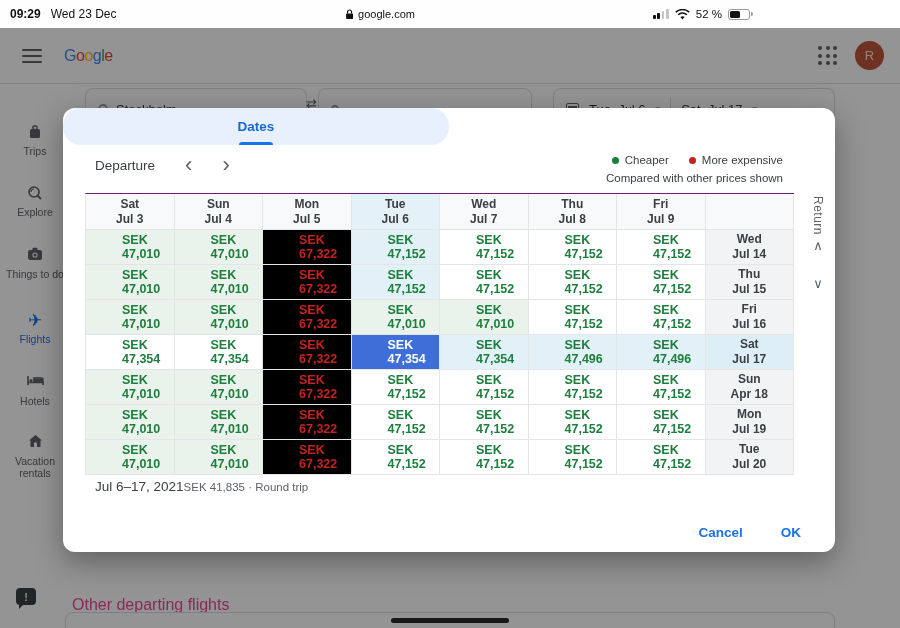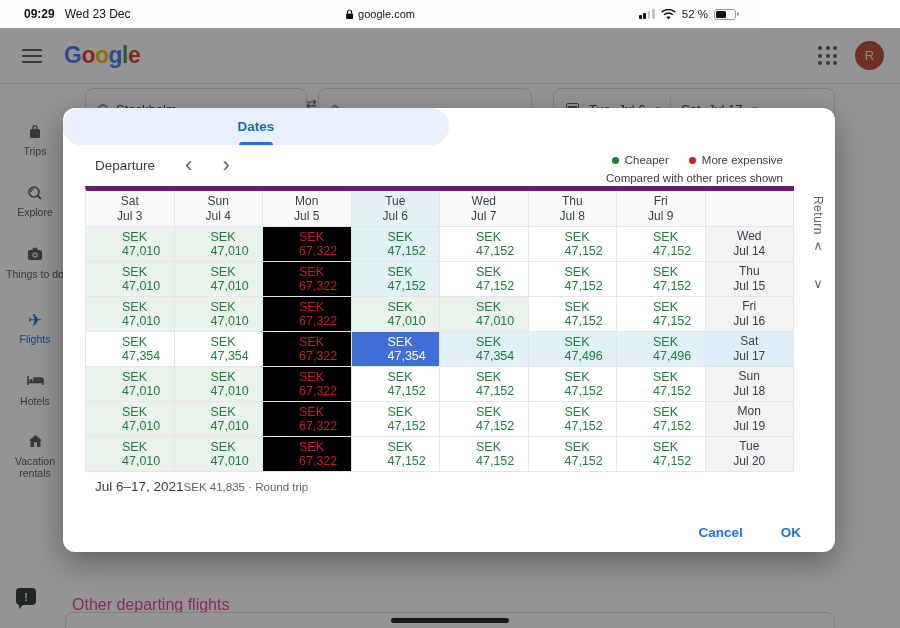--- a/index.html
+++ b/index.html
@@ -1,39 +1,39 @@
 <!DOCTYPE html>
 <html style="--accent: #1a73e8; --green: #1e7e3e; --red: #c5221f; --cheap-bg: #e9f3ec; --hl-bg: #e2f0f7; --sel-bg: #3e6fd8; --legend-green: #188038; --legend-red: #c5221f;"><head>
 <meta charset="utf-8">
 <style>
   * { margin:0; padding:0; box-sizing:border-box; }
   html,body { width:900px; height:628px; overflow:hidden; }
   body { font-family:"Liberation Sans", sans-serif; background:#fff; position:relative; }
 
   
   .statusbar { position:absolute; left:0; top:0; width:760px; height:28px; background:#fefefe;
-    display:flex; align-items:center; justify-content:space-between; padding:0 24px; z-index:30; }
+    display:flex; align-items:center; justify-content:space-between; padding:0 10px; z-index:30; }
   .sb-left { display:flex; gap:10px; font-size:12px; color:#111; }
   .sb-time { font-weight:700; }
   .sb-center { position:absolute; left:50%; transform:translateX(-50%); display:flex; align-items:center; gap:4px; font-size:11px; color:#111; }
   .sb-right { display:flex; align-items:center; gap:6px; font-size:11.5px; color:#111; }
   .sig { display:flex; align-items:flex-end; gap:1.5px; height:10px; }
   .sig span { width:2.8px; border-radius:1px; background:#111; display:block; }
   .sig .s1{height:4px}.sig .s2{height:6px}.sig .s3{height:8px;background:#c3c3c3}.sig .s4{height:10px;background:#c3c3c3}
   .batt { width:22px; height:11px; border:1px solid #9a9a9a; border-radius:3px; position:relative; }
   .batt::after { content:""; position:absolute; right:-3.5px; top:2.5px; width:2px; height:4px; background:#9a9a9a; border-radius:0 2px 2px 0; }
   .batt i { position:absolute; left:1px; top:1px; bottom:1px; width:50%; background:#111; border-radius:1.5px; }
 
   
   .page { position:absolute; left:0; top:28px; width:900px; height:600px; background:#fff; }
   .gheader { position:absolute; left:0; top:0; width:900px; height:56px; background:#fff; border-bottom:1px solid #e0e0e0;
     display:flex; align-items:center; padding:0 16px; }
   .hamburger { width:20px; display:flex; flex-direction:column; gap:4px; margin-left:6px; }
   .hamburger span { height:2px; background:#5f6368; border-radius:1px; }
-  .glogo { font-size:23px; font-weight:700; letter-spacing:-0.5px; margin-left:22px; }
+  .glogo { font-size:16px; font-weight:400; letter-spacing:-0.5px; margin-left:22px; }
   .gheader .spacer { flex:1; }
   .appsgrid { display:grid; grid-template-columns:repeat(3,4px); grid-gap:3.5px; margin-right:18px; }
   .appsgrid i { width:4px; height:4px; border-radius:50%; background:#5f6368; }
   .avatar { width:29px; height:29px; border-radius:50%; background:#c0553a; color:#f7e6e0; font-size:13px;
     display:flex; align-items:center; justify-content:center; }
 
   .sidebar { position:absolute; left:0; top:56px; width:70px; height:544px; }
   .sb-item { position:absolute; left:0; width:70px; text-align:center; color:#5f6368; font-size:10.5px; line-height:12px; }
   .sb-item .ic { display:block; height:17px; margin-bottom:4px; }
   .sb-item.active, .sb-item.active .lbl { color:#1a73e8; }
@@ -70,22 +70,22 @@
   .dep-row { position:absolute; left:32px; top:48px; display:flex; align-items:center; gap:26px; }
   .dep-label { font-size:13.5px; color:#3c4043; }
   .nav-arrow { font-size:22px; color:#5f6368; line-height:18px; cursor:pointer; padding:0 4px; }
 
   .legend { position:absolute; right:52px; top:46px; text-align:right; }
   .legend-line1 { display:flex; justify-content:flex-end; align-items:center; gap:6px; font-size:11.5px; color:#3c4043; }
   .legend-dot { width:7px; height:7px; border-radius:50%; display:inline-block; }
   .legend .gap { width:8px; }
   .legend-line2 { margin-top:6px; font-size:11.5px; color:#3c4043; }
 
-  .grid { position:absolute; left:22px; top:78px; display:grid;
-    grid-template-columns:repeat(7, 88.5px) 88.5px; border-top:5px solid #701a75; border-left:1px solid #e3e5e8; }
+  .grid { position:absolute; left:22px; top:85px; display:grid;
+    grid-template-columns:repeat(7, 88.5px) 88.5px; border-top:1px solid #701a75; border-left:1px solid #e3e5e8;font-weight:bold; }
   .cell { border-right:1px solid #e3e5e8; border-bottom:1px solid #e3e5e8; display:flex; flex-direction:column;
     align-items:center; justify-content:center; }
   .colhead { height:36px; background:#f8f9fa; color:#3c4043; font-size:12px; line-height:15px; }
   .colhead.colhl { background:#e5f1f8; }
   .rowhead { background:#f1f3f4; color:#3c4043; font-size:12px; line-height:15px; }
   .rowhead.rowhl { background:#ddeef7; }
   .price { height:35px; font-size:12.5px; cursor:pointer; flex-direction:row;padding-left:36px; }
   .rowcell { height:35px; }
   .cheap { background:var(--cheap-bg); color:var(--green); }
   .plain { background:#fff; color:var(--green); }
@@ -336,21 +336,21 @@
       </div>
       <div class="cell price cheap">SEK 47,010</div>
       <div class="cell price cheap">SEK 47,010</div>
       <div class="cell price exp">SEK 67,322</div>
       <div class="cell price plain">SEK 47,152</div>
       <div class="cell price plain">SEK 47,152</div>
       <div class="cell price plain">SEK 47,152</div>
       <div class="cell price plain">SEK 47,152</div>
       <div class="cell rowcell rowhead">
         <div>Sun</div>
-        <div>Jul 18</div>
+        <div>Apr 18</div>
       </div>
       <div class="cell price cheap">SEK 47,010</div>
       <div class="cell price cheap">SEK 47,010</div>
       <div class="cell price exp">SEK 67,322</div>
       <div class="cell price plain">SEK 47,152</div>
       <div class="cell price plain">SEK 47,152</div>
       <div class="cell price plain">SEK 47,152</div>
       <div class="cell price plain">SEK 47,152</div>
       <div class="cell rowcell rowhead">
         <div>Mon</div>

